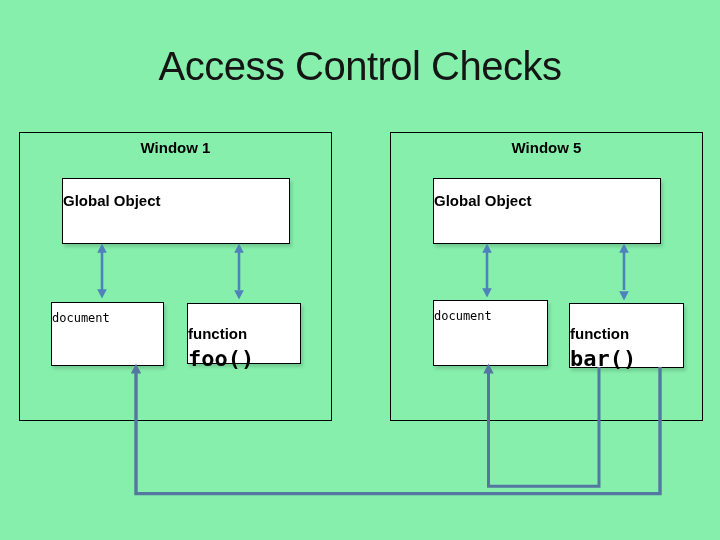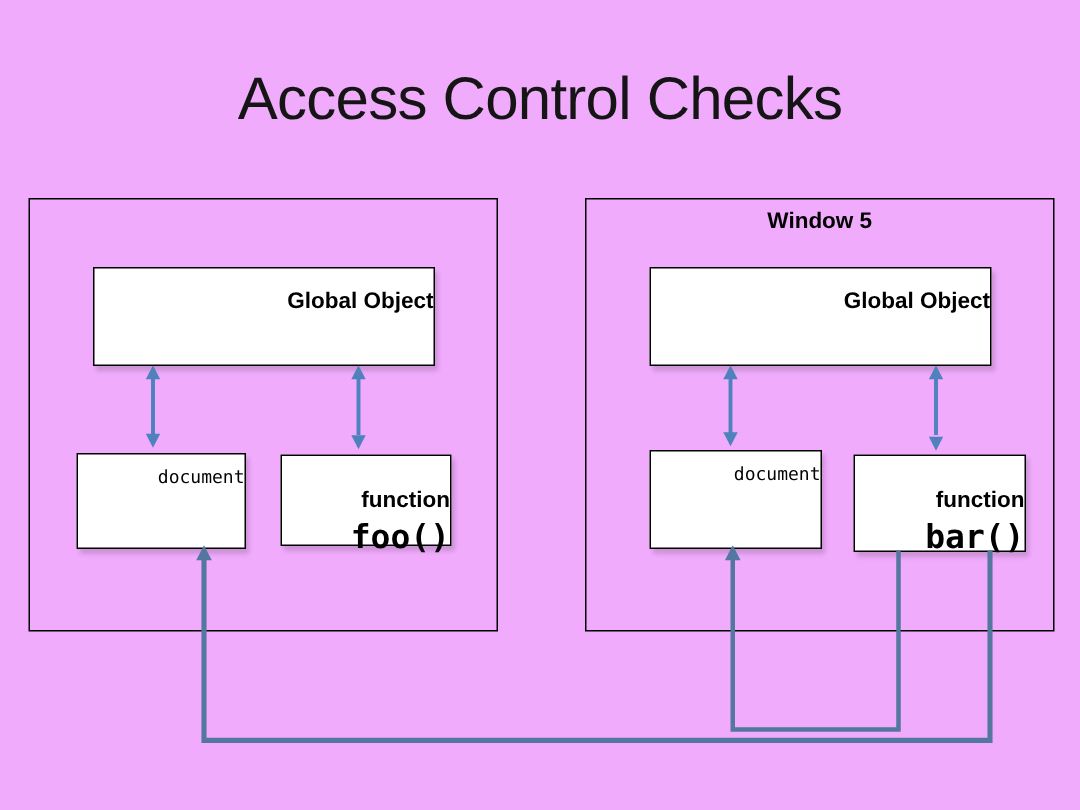--- a/index.html
+++ b/index.html
@@ -8,21 +8,21 @@
     --border:#000000;
     --title:#151515;
   }
   html,body{margin:0;padding:0;}
   body{
     width:720px;height:540px;
     background:#ffffff;
     font-family:"Liberation Sans",sans-serif;
     overflow:hidden;
   }
-  .slide{position:relative;width:720px;height:540px;background:#f0abfc;}
+  .slide{position:relative;width:720px;height:540px;background:#86efac;}
   .title{
     position:absolute;top:44px;left:0;width:720px;
     text-align:center;
     font-size:40px;font-weight:400;letter-spacing:-0.5px;
     color:var(--title);
     margin:0;
   }
   .window{
     position:absolute;
     border:1.5px solid var(--border);
@@ -32,21 +32,21 @@
   .window-2{left:390px;top:132px;width:311px;height:287px;}
   .win-label{
     position:absolute;top:6px;left:0;width:100%;
     text-align:center;font-size:15px;font-weight:600;color:#000;
   }
   .box{
     position:absolute;
     border:1.2px solid var(--border);
     background:#fff;
     box-shadow:2px 3px 3px rgba(0,0,0,0.15);
-    text-align:right;
+    text-align:left;
     color:#000;
     box-sizing:border-box;
   }
   .global-box{left:42px;top:45px;width:228px;height:66px;padding-top:13px;font-size:15px;font-weight:600;}
   .doc-box{font-family:"DejaVu Sans Mono",monospace;font-size:12px;padding-top:8px;}
   .w1-doc{left:31px;top:169px;width:113px;height:64px;}
   .w2-doc{left:42px;top:167px;width:115px;height:66px;}
   .fn-box{padding-top:20px;line-height:1.35;}
   .w1-fn{left:167px;top:170px;width:114px;height:61px;}
   .w2-fn{left:178px;top:170px;width:115px;height:65px;}
@@ -64,20 +64,21 @@
   .conn-head{fill:var(--connector);}
 </style>
 </head>
 <body>
 
 <div class="slide">
 
   <h1 class="title">Access Control Checks</h1>
 
   <div class="window window-1">
+    <div class="win-label">Window 1</div>
     <div class="box global-box">
       <span>Global Object</span>
     </div>
     <div class="box doc-box w1-doc">
       <span>document</span>
     </div>
     <div class="box fn-box w1-fn">
       <div class="fn-line1">function</div>
       <div class="fn-line2">foo()</div>
     </div>

